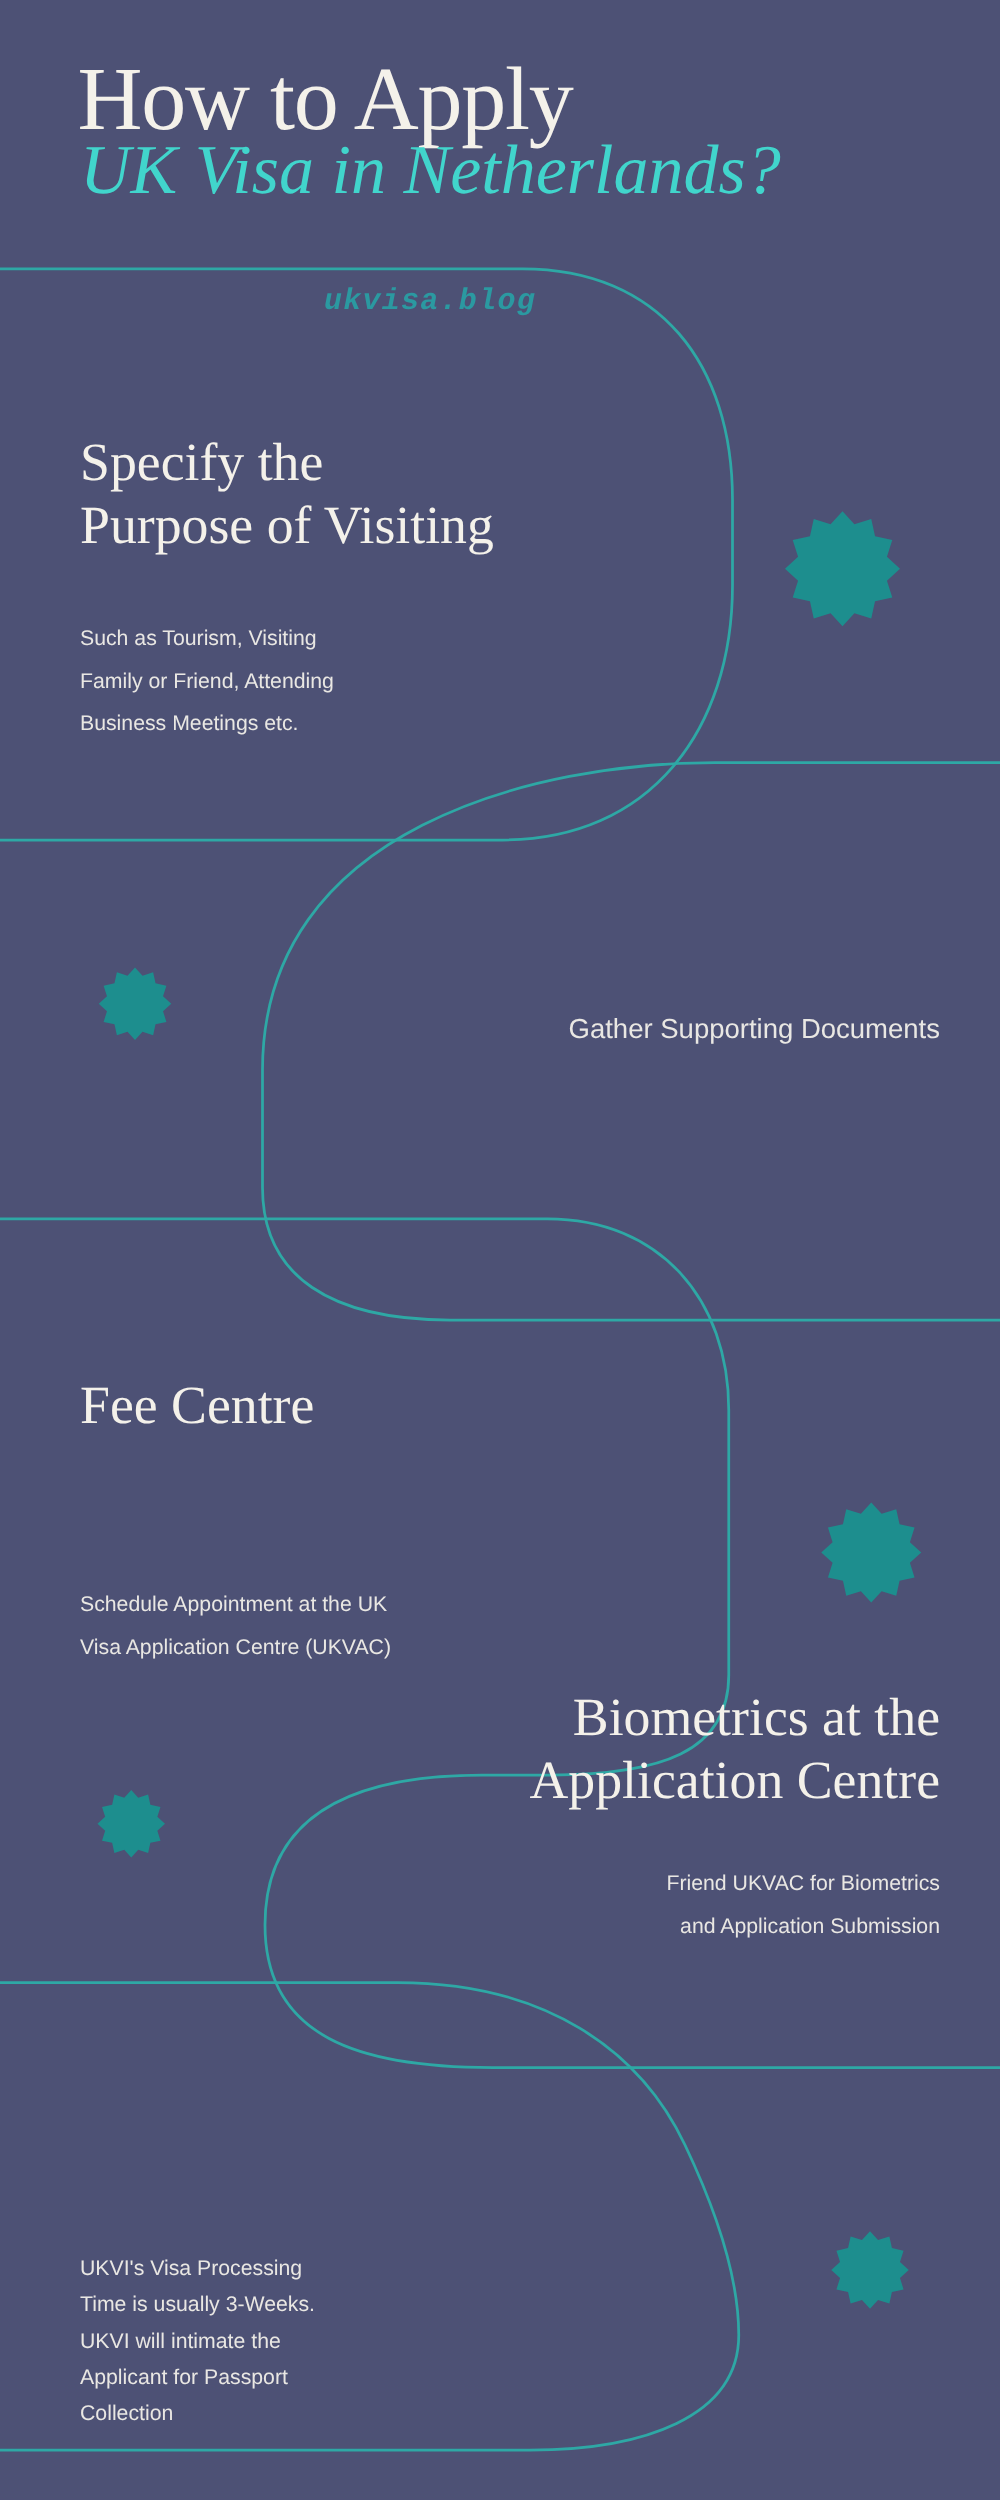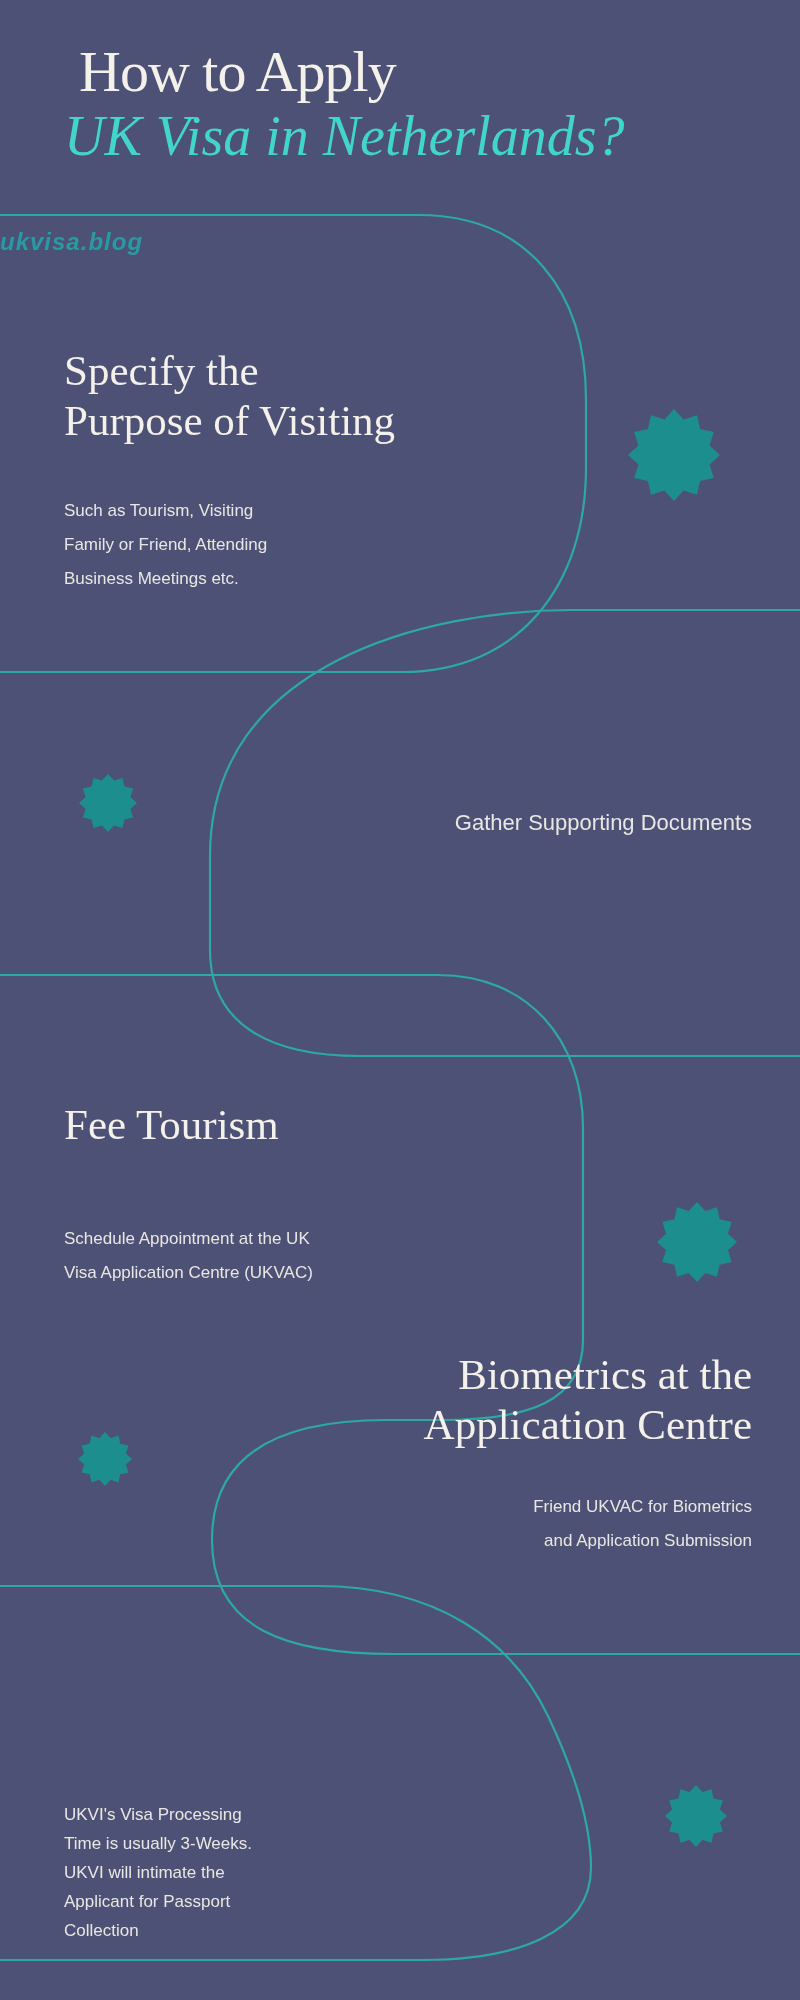--- a/index.html
+++ b/index.html
@@ -18,48 +18,48 @@
     width:800px;height:2000px;
     background:var(--bg);
     overflow:hidden;
     font-family:"Liberation Sans",sans-serif;
   }
   #curves{position:absolute;inset:0;width:800px;height:2000px;}
   .txt{position:absolute;white-space:pre-line;}
   .h-main{
     left:62px;top:38px;
     font-family:"Liberation Serif",serif;
-    font-size:58px;font-weight:500;
-    color:var(--title);letter-spacing:-1px;margin-left:17px;
+    font-size:72px;font-weight:500;
+    color:var(--title);letter-spacing:-1px;
   }
   .h-script{
     left:64px;top:104px;
     font-family:"Liberation Serif",serif;
     font-style:italic;font-size:56px;font-weight:500;
     color:var(--script);letter-spacing:0px;
   }
   .h-site{
-    left:0;top:228px;width:688px;text-align:left;
-    font-family:Liberation Sans, sans-serif;
+    left:0;top:228px;width:688px;text-align:center;
+    font-family:Liberation Mono, monospace;
     font-style:italic;font-weight:700;
     font-size:24px;color:var(--site);letter-spacing:1px;
   }
   .step-title{
     font-family:"Liberation Serif",serif;
     font-size:43px;font-weight:400;line-height:1.17;
     color:var(--title);
   }
   .step-desc{
     font-size:17px;line-height:34px;color:var(--body);
   }
   .al{left:64px;text-align:left;}
   .ar{right:48px;text-align:right;}
   .t1{top:346px;}  .d1{top:494px;}
   .t2{top:686px;}  .d2{top:806px;font-size:22px;}
-  .t3{top:1100px;} .d3{top:1222px;}
+  .t3{top:1100px;} .d3{top:1267px;}
   .t4{top:1350px;} .d4{top:1490px;}
   .t5{top:1686px;} .d5{top:1772px;line-height:29px;margin-top:28px;}
 </style>
 </head>
 <body>
 
 <div id="stage">
 
   <svg id="curves" viewBox="0 0 800 2000" xmlns="http://www.w3.org/2000/svg" aria-hidden="true">
     <g fill="none" stroke="#2ea8a5" stroke-width="2.2">
@@ -82,21 +82,21 @@
   <div class="txt h-site">ukvisa.blog</div>
 
   <div class="txt step-title al t1">Specify the
 Purpose of Visiting</div>
   <div class="txt step-desc  al d1">Such as Tourism, Visiting
 Family or Friend, Attending
 Business Meetings etc.</div>
 
   <div class="txt step-desc  ar d2">Gather Supporting Documents</div>
 
-  <div class="txt step-title al t3">Fee Tourism</div>
+  <div class="txt step-title al t3">Fee Centre</div>
   <div class="txt step-desc  al d3">Schedule Appointment at the UK
 Visa Application Centre (UKVAC)</div>
 
   <div class="txt step-title ar t4">Biometrics at the
 Application Centre</div>
   <div class="txt step-desc  ar d4">Friend UKVAC for Biometrics
 and Application Submission</div>
 
   <div class="txt step-desc  al d5">UKVI's Visa Processing
 Time is usually 3-Weeks.

